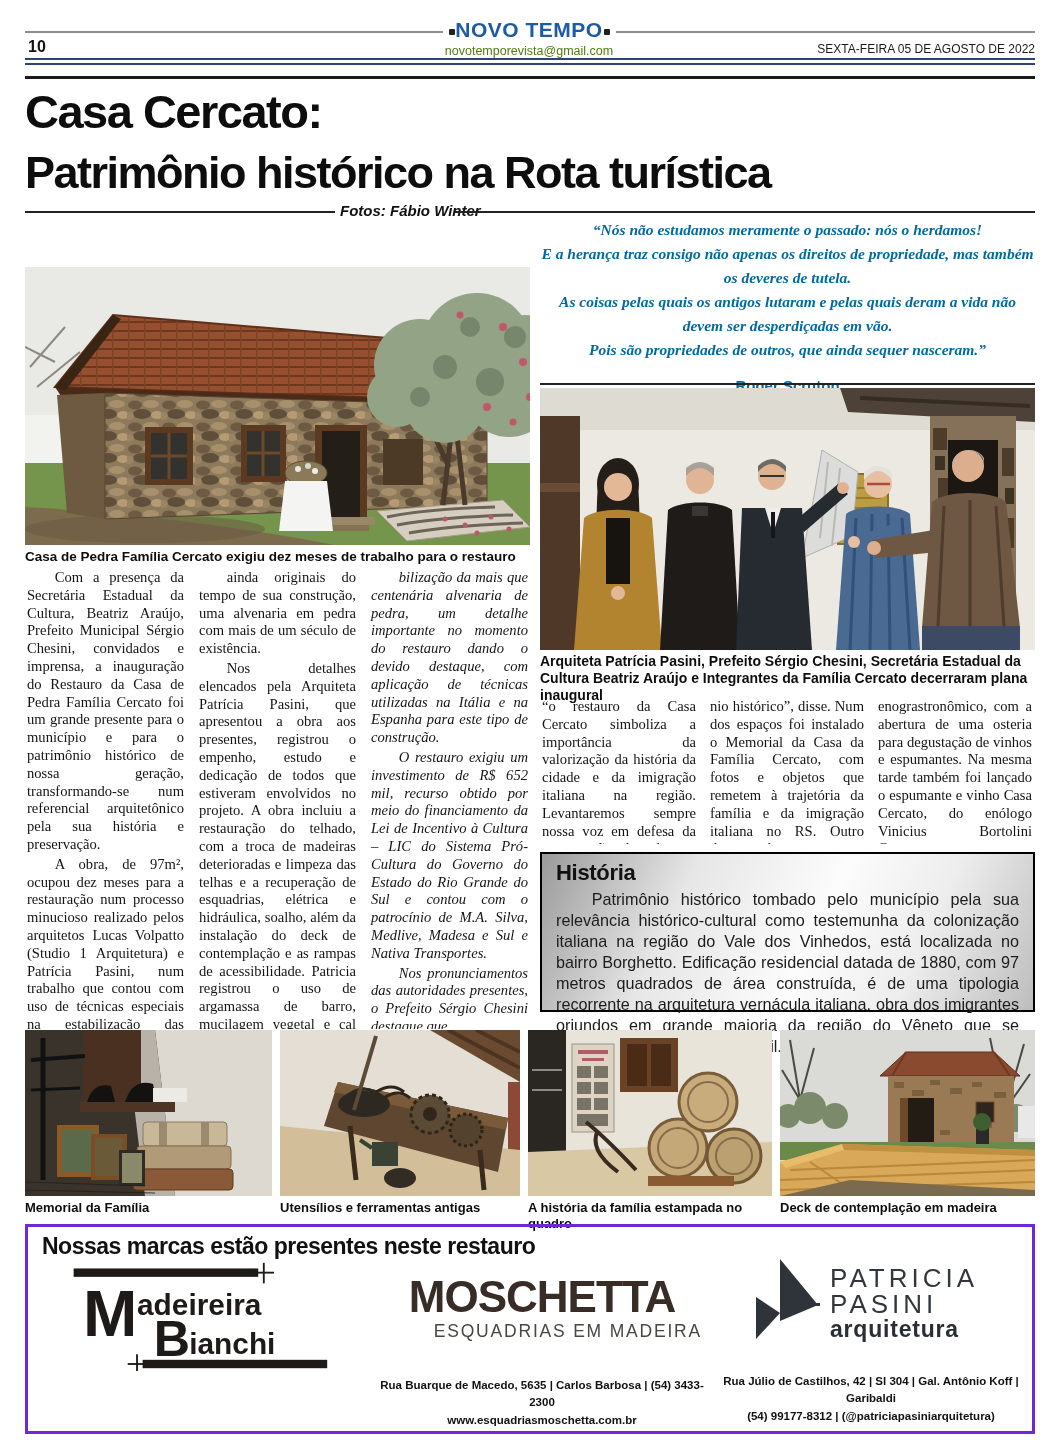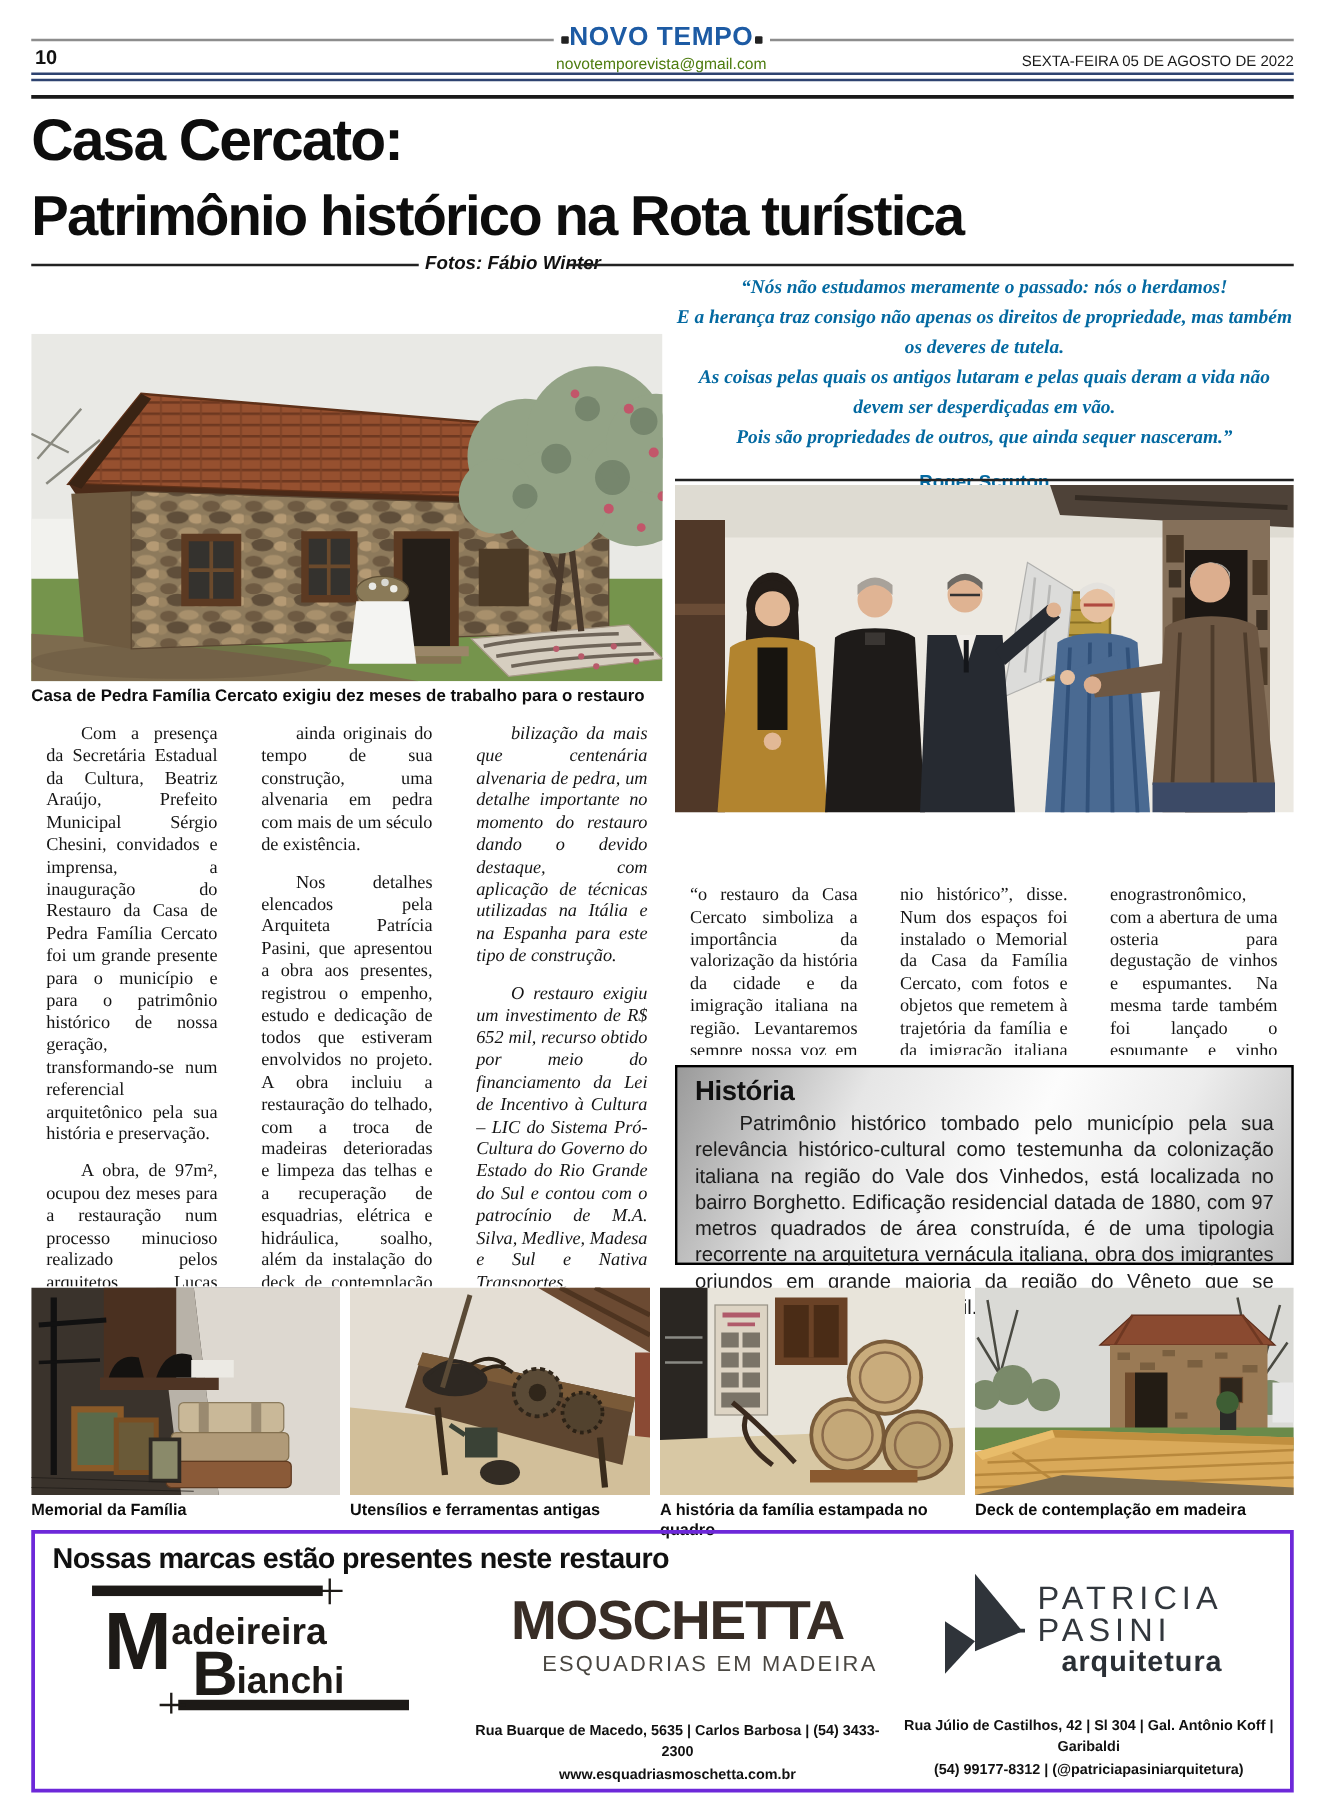--- a/index.html
+++ b/index.html
@@ -32,38 +32,38 @@
   .quote-author-title{font-family:"Liberation Sans",sans-serif;font-weight:normal;
                       font-size:13.5px;font-style:italic;}
   .quote-rule{left:540px;width:495px;top:383px;height:2px;background:#222;}
   
   .photo{display:block;}
   .caption{font-size:13.5px;font-weight:bold;color:#0d0d0d;line-height:1.22;}
   
   .textblock{display:flex;gap:11px;overflow:hidden;}
   .col{font-family:"Liberation Serif",serif;font-size:14.6px;line-height:17.8px;
        text-align:justify;color:#141414;overflow:hidden;}
-  .col p{margin:12px;text-indent:1.9em;}
+  .col p{margin:2px;text-indent:1.9em;}
   
   .historia{left:540px;top:852px;width:495px;height:160px;border:2px solid #000;
             box-sizing:border-box;padding:6px 14px 8px 14px;
             background:linear-gradient(115deg,#9a9a9a 0%,#e6e6e6 28%,#fcfcfc 55%,#ededed 75%,#bdbdbd 100%);}
   .historia h2{margin:0;font-size:22px;letter-spacing:-.3px;}
   .historia p{margin:3px 0 0 0;font-size:16.2px;line-height:1.3;text-align:justify;
               text-indent:2.2em;color:#1c1c1c;}
   
   .adbox{left:25px;top:1224px;width:1010px;height:210px;border:3px solid #6d28d9;
          box-sizing:border-box;position:absolute;}
   .adtitle{position:absolute;left:14px;top:6px;font-size:23px;font-weight:bold;letter-spacing:-.5px;}
   .ad-address{position:absolute;text-align:center;font-size:11.5px;font-weight:bold;line-height:1.5;}
   .mos-name{font-size:44px;font-weight:bold;color:#382d26;letter-spacing:-1px;line-height:1;}
   .mos-tag{font-size:17.5px;color:#4a4742;letter-spacing:1.8px;margin-top:2px;text-align:right;}
   .pas-text{line-height:1.02;color:#32373d;}
   .pas-big{font-size:26px;letter-spacing:4px;}
-  .pas-arq{font-size:23px;font-weight:bold;letter-spacing:.8px;color:#2a2f35;text-align:right;}
+  .pas-arq{font-size:23px;font-weight:bold;letter-spacing:.8px;color:#2a2f35;}
 </style>
 </head>
 <body>
 
 <div class="page">
 
   <div class="abs mast-line" style="left:25px;width:418px;"></div>
   <div class="abs mast-dot" style="left:449px;"></div>
   <div class="abs masthead" style="color:#1d5ba4;">NOVO TEMPO</div>
   <div class="abs mast-dot" style="left:604px;"></div>
@@ -284,20 +284,21 @@
     <g>
       <circle cx="428" cy="78" r="16" fill="#dcae8e"></circle>
       <path d="M412,76 Q414,64 428,62 Q443,64 444,76 L444,70 Q436,58 420,64 Z" fill="#b8b2aa" opacity=".9"></path>
       <path d="M392,114 C406,102 452,102 466,114 L480,240 L382,240 Z" fill="#6e5844"></path>
       <path d="M404,118 L398,238 M456,118 L464,238 M430,112 L430,240" stroke="#4e3c2c" stroke-width="3" fill="none"></path>
       <rect x="382" y="238" width="98" height="24" fill="#3c4a66"></rect>
       <polygon points="394,142 332,152 336,170 398,164" fill="#6e5844"></polygon>
       <circle cx="334" cy="160" r="7" fill="#dcae8e"></circle>
     </g>
   </svg>
+  <div class="abs caption" style="left:540px;top:653px;width:495px;font-size:14px;">Arquiteta Patrícia Pasini, Prefeito Sérgio Chesini, Secretária Estadual da Cultura Beatriz Araújo e Integrantes da Família Cercato decerraram plana inaugural</div>
 
   <div class="abs textblock" style="left:540px;top:696px;width:495px;height:148px;gap:10px;">
     <div class="col" style="width:158px;">
       <p style="text-indent:0;">“o restauro da Casa Cercato simboliza a importância da valorização da história da cidade e da imigração italiana na região. Levantaremos sempre nossa voz em defesa da preservação, da cultura e do patrimô-</p>
     </div>
     <div class="col" style="width:158px;">
       <p style="text-indent:0;">nio histórico”, disse. Num dos espaços foi instalado o Memorial da Casa da Família Cercato, com fotos e objetos que remetem à trajetória da família e da imigração italiana no RS. Outro destaque é o espaço</p>
     </div>
     <div class="col" style="width:158px;">
       <p style="text-indent:0;">enograstronômico, com a abertura de uma osteria para degustação de vinhos e espumantes. Na mesma tarde também foi lançado o espumante e vinho Casa Cercato, do enólogo Vinicius Bortolini Cercato.</p>

